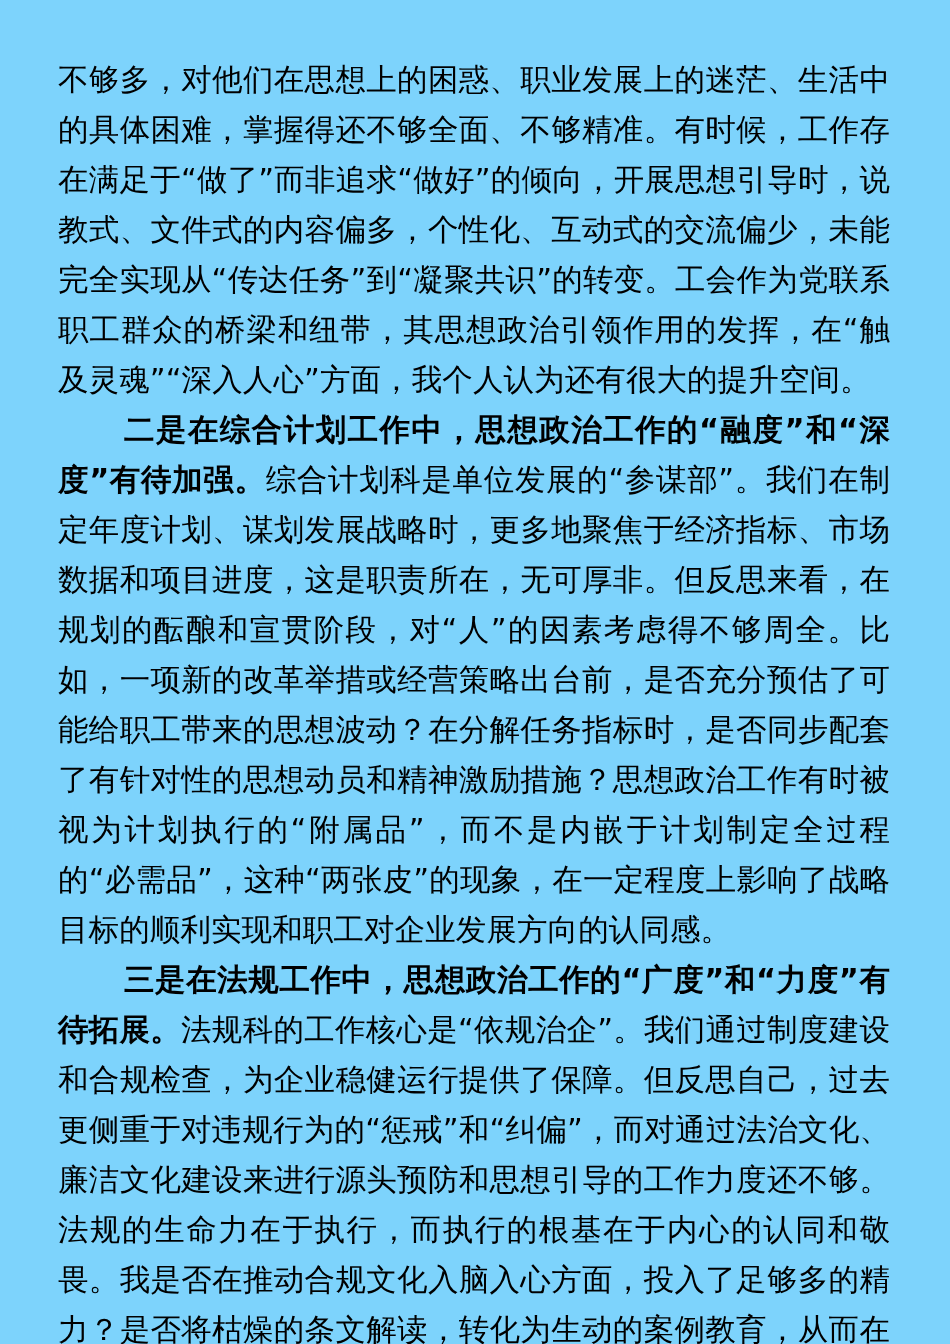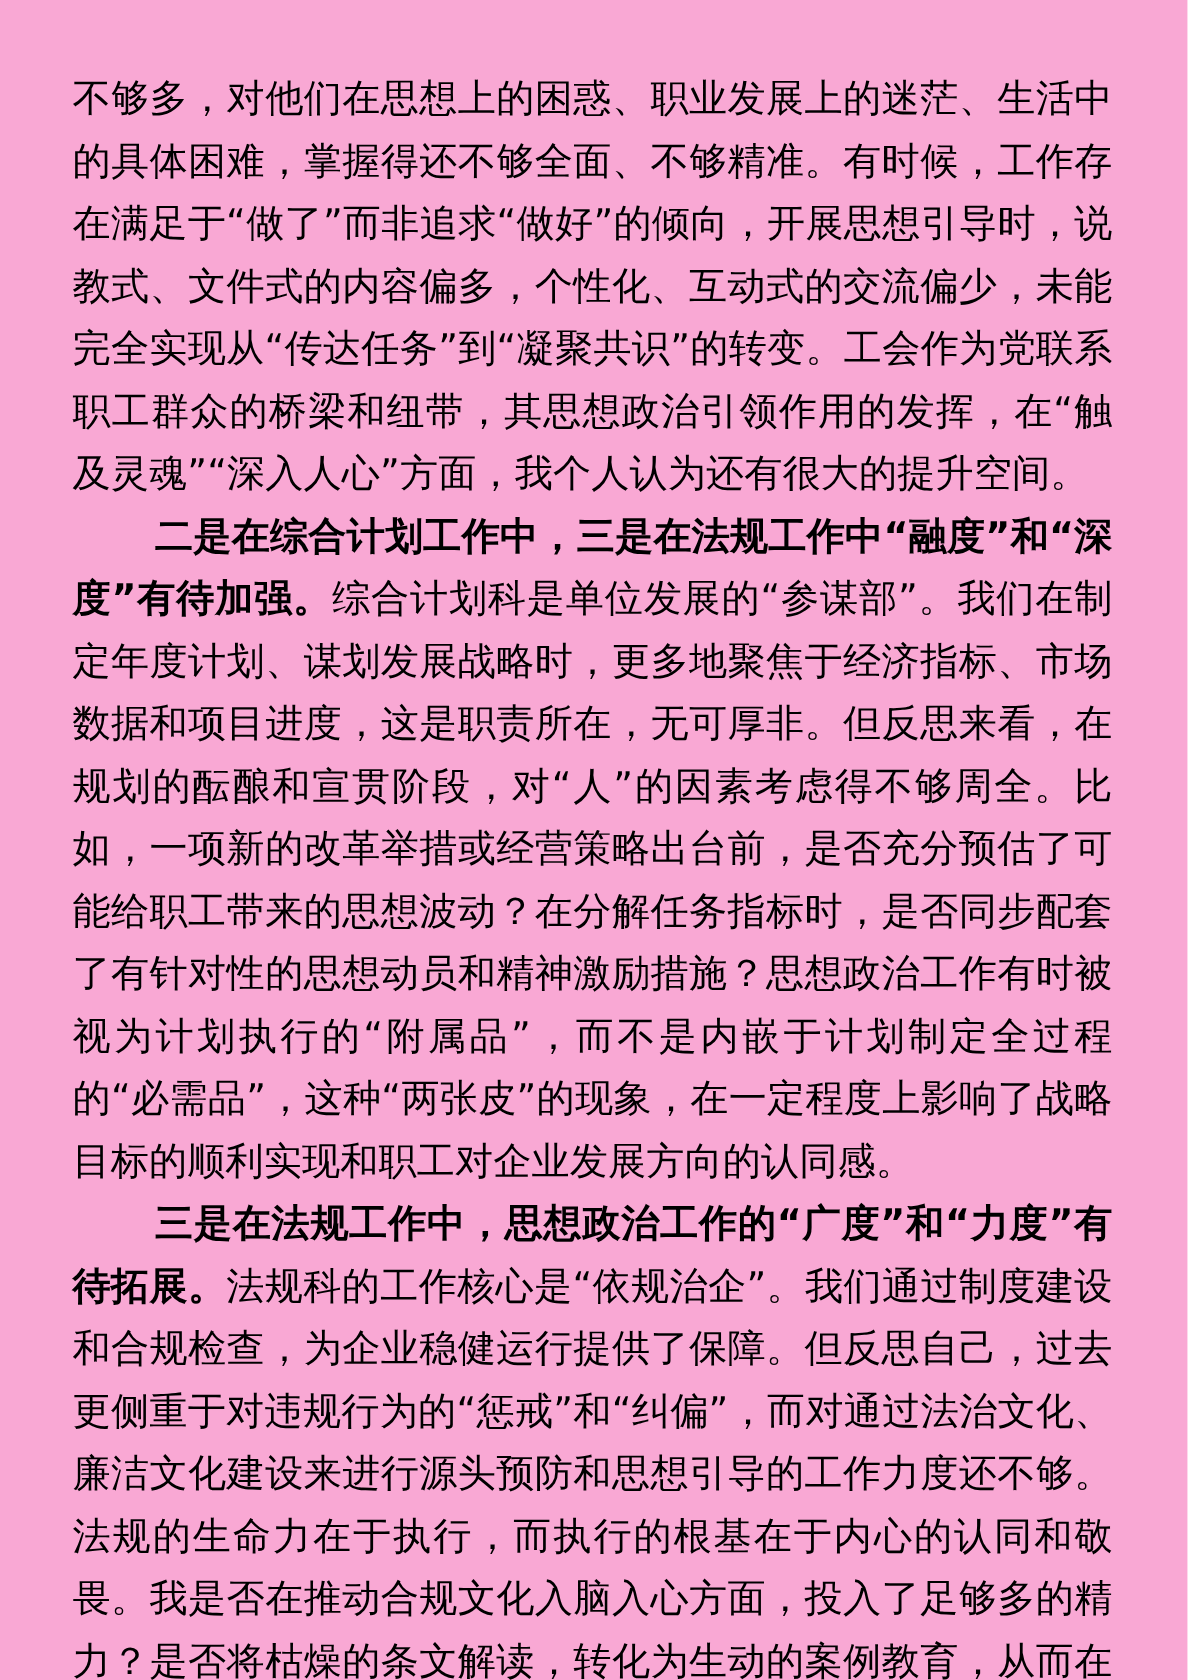--- a/index.html
+++ b/index.html
@@ -11,21 +11,21 @@
     width: 950px;
     height: 1344px;
     font-family: "DejaVu Sans", "Liberation Sans", sans-serif;
     color: #000000;
     overflow: hidden;
   }
   .page {
     position: relative;
     width: 950px;
     height: 1344px;
-    background: #f9a8d4;
+    background: #7dd3fc;
     box-sizing: border-box;
     padding: 55px 60px 0 58px;
   }
   .doc-body {
     width: 832px;
   }
   p.para {
     margin: 0;
     padding: 0;
     font-size: 30.5px;
@@ -48,18 +48,18 @@
   }
 </style>
 </head>
 <body>
 
 <div class="page">
   <div class="doc-body">
 
     <p class="para"><span class="nb">不够多，对他们在思想上的困惑、职业发展上的迷茫、生活中的具体困难，掌握得还不够全面、不够精准。有时候，工作存在满足于“做了”而非追求“做好”的倾向，开展思想引导时，说教式、文件式的内容偏多，个性化、互动式的交流偏少，未能完全实现从“传达任务”到“凝聚共识”的转变。工会作为党联系职工群众的桥梁和纽带，其思想政治引领作用的发挥，在“触及灵魂”“深入人心”方面，我个人认为还有很大的提升空间。</span></p>
 
-    <p class="para indent"><span class="hd">二是在综合计划工作中，三是在法规工作中“融度”和“深度”有待加强。</span><span class="nb">综合计划科是单位发展的“参谋部”。我们在制定年度计划、谋划发展战略时，更多地聚焦于经济指标、市场数据和项目进度，这是职责所在，无可厚非。但反思来看，在规划的酝酿和宣贯阶段，对“人”的因素考虑得不够周全。比如，一项新的改革举措或经营策略出台前，是否充分预估了可能给职工带来的思想波动？在分解任务指标时，是否同步配套了有针对性的思想动员和精神激励措施？思想政治工作有时被视为计划执行的“附属品”，而不是内嵌于计划制定全过程的“必需品”，这种“两张皮”的现象，在一定程度上影响了战略目标的顺利实现和职工对企业发展方向的认同感。</span></p>
+    <p class="para indent"><span class="hd">二是在综合计划工作中，思想政治工作的“融度”和“深度”有待加强。</span><span class="nb">综合计划科是单位发展的“参谋部”。我们在制定年度计划、谋划发展战略时，更多地聚焦于经济指标、市场数据和项目进度，这是职责所在，无可厚非。但反思来看，在规划的酝酿和宣贯阶段，对“人”的因素考虑得不够周全。比如，一项新的改革举措或经营策略出台前，是否充分预估了可能给职工带来的思想波动？在分解任务指标时，是否同步配套了有针对性的思想动员和精神激励措施？思想政治工作有时被视为计划执行的“附属品”，而不是内嵌于计划制定全过程的“必需品”，这种“两张皮”的现象，在一定程度上影响了战略目标的顺利实现和职工对企业发展方向的认同感。</span></p>
 
     <p class="para indent"><span class="hd">三是在法规工作中，思想政治工作的“广度”和“力度”有待拓展。</span><span class="nb">法规科的工作核心是“依规治企”。我们通过制度建设和合规检查，为企业稳健运行提供了保障。但反思自己，过去更侧重于对违规行为的“惩戒”和“纠偏”，而对通过法治文化、廉洁文化建设来进行源头预防和思想引导的工作力度还不够。法规的生命力在于执行，而执行的根基在于内心的认同和敬畏。我是否在推动合规文化入脑入心方面，投入了足够多的精力？是否将枯燥的条文解读，转化为生动的案例教育，从而在广大干部职工心中真正树立起“底线意识”和“红线思维”？在这一点上，我觉得</span></p>
 
   </div>
 </div>
 
 </body></html>

